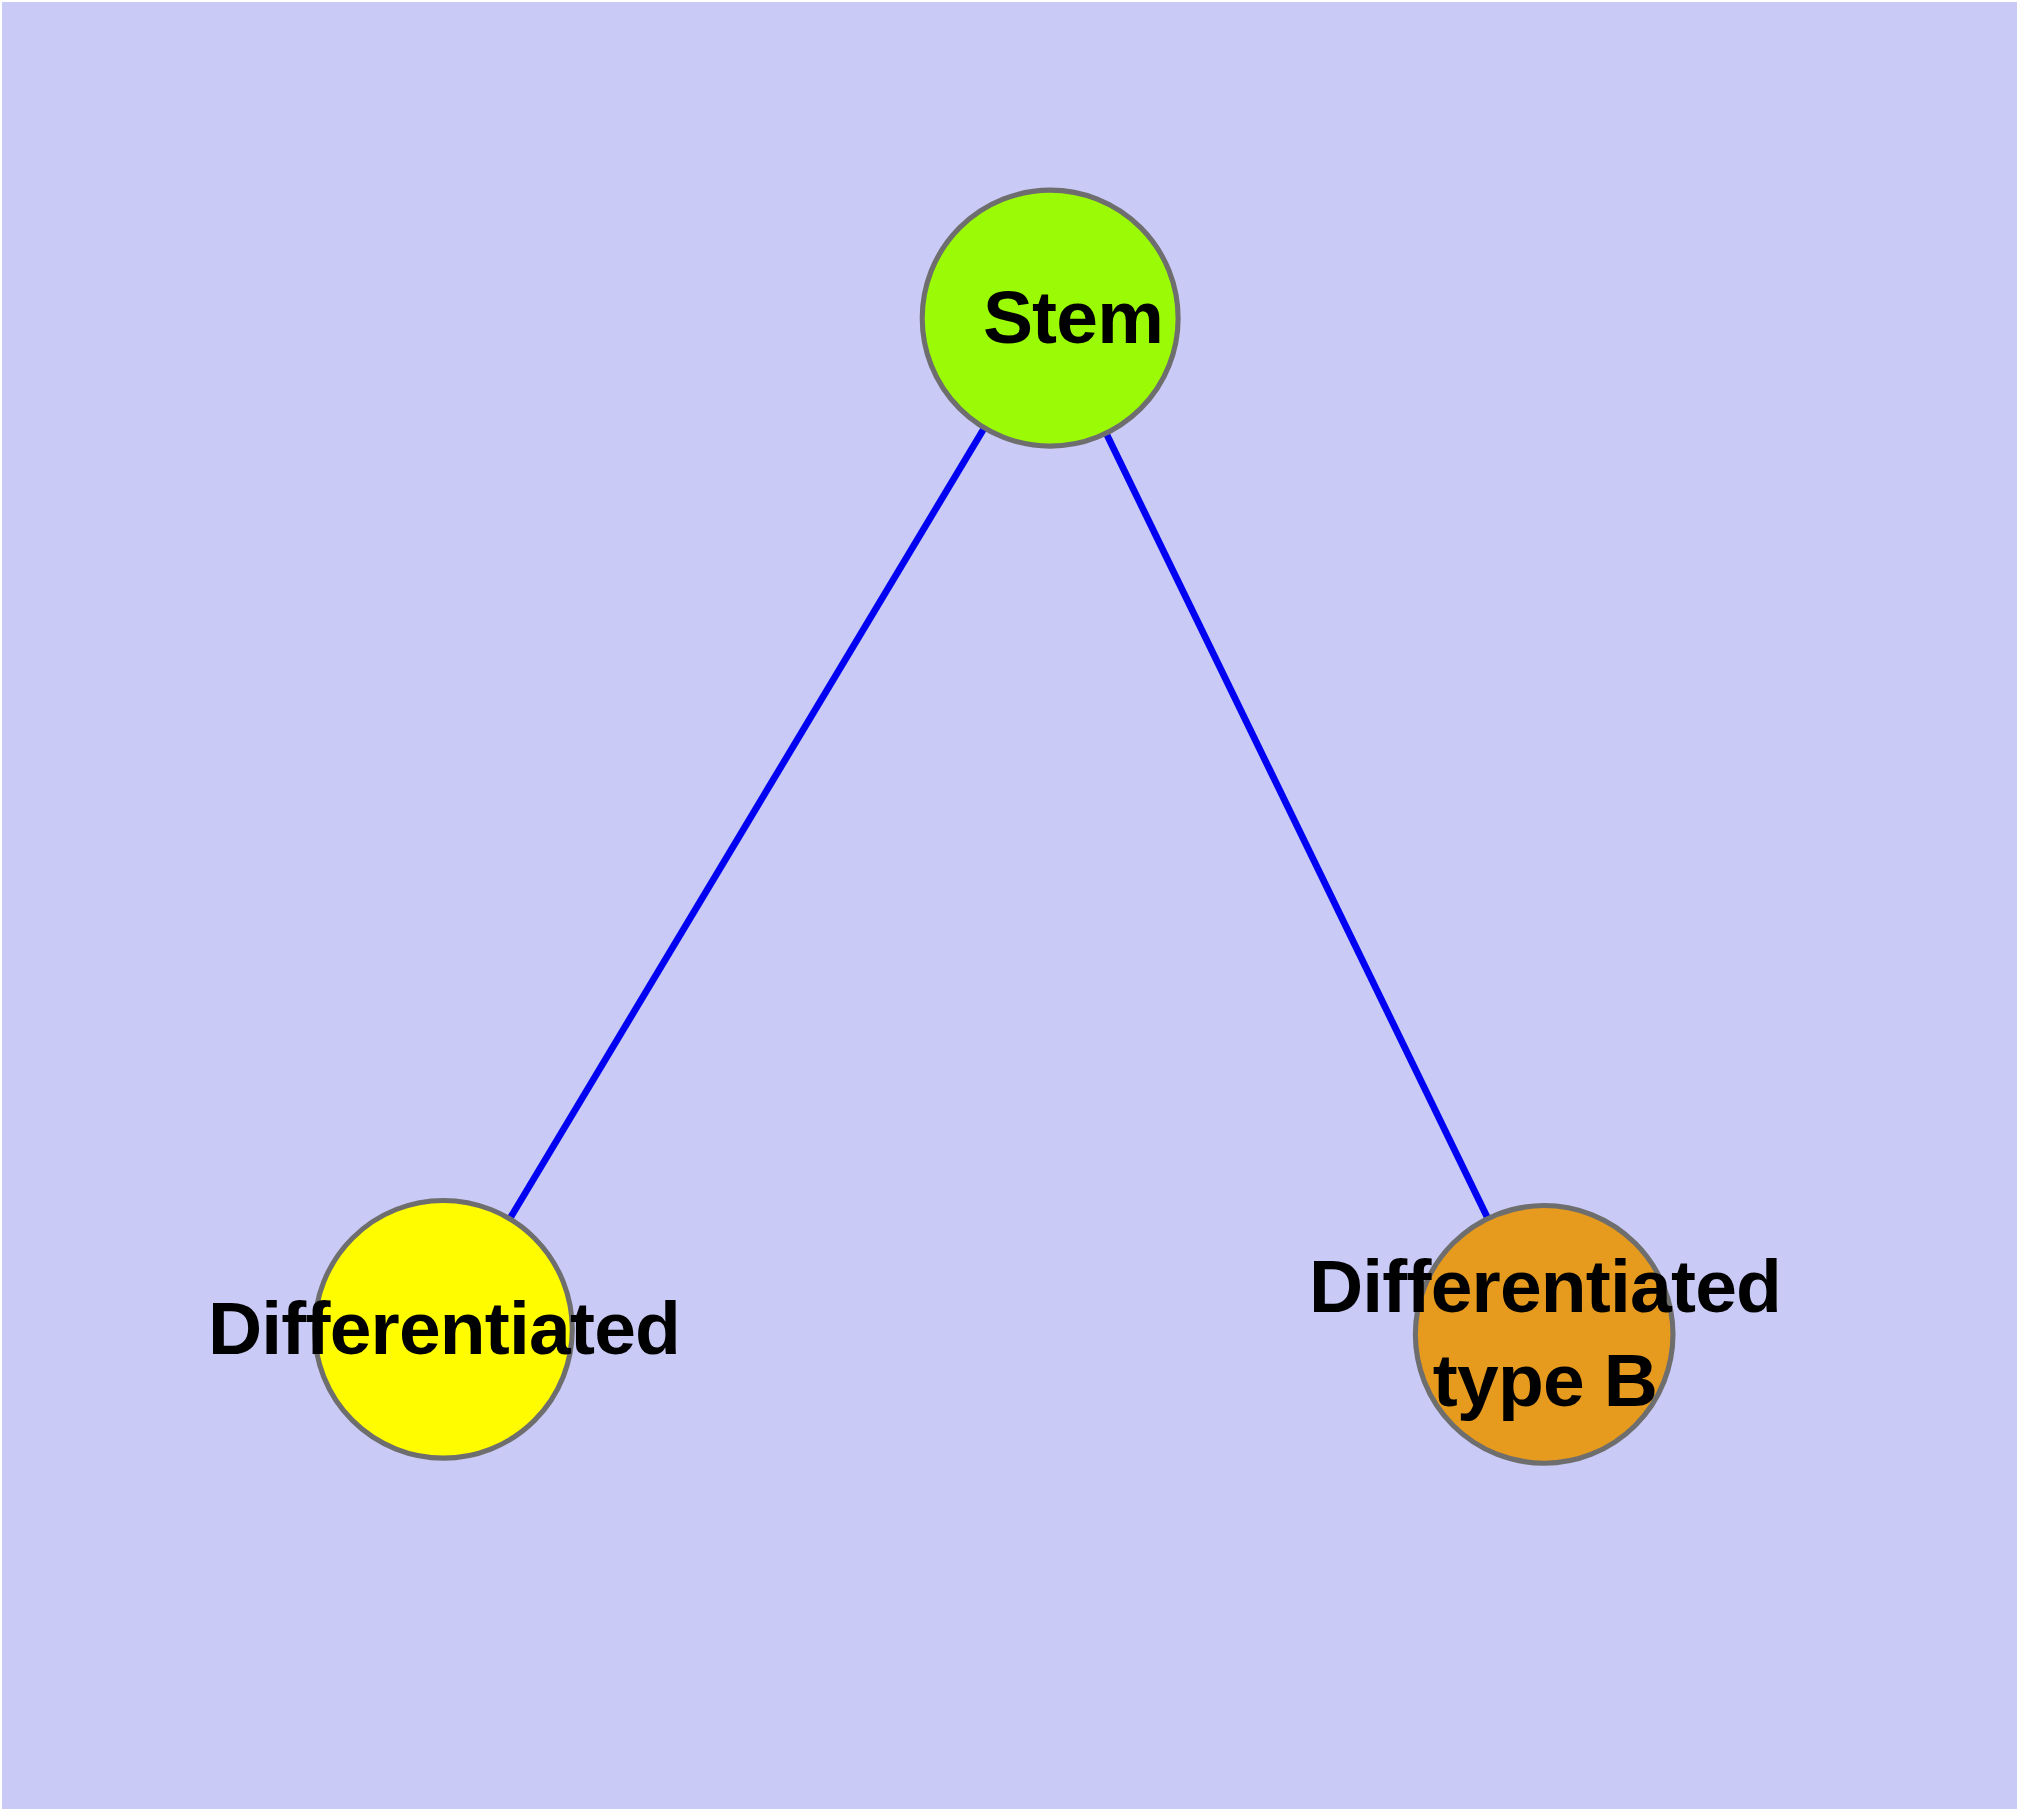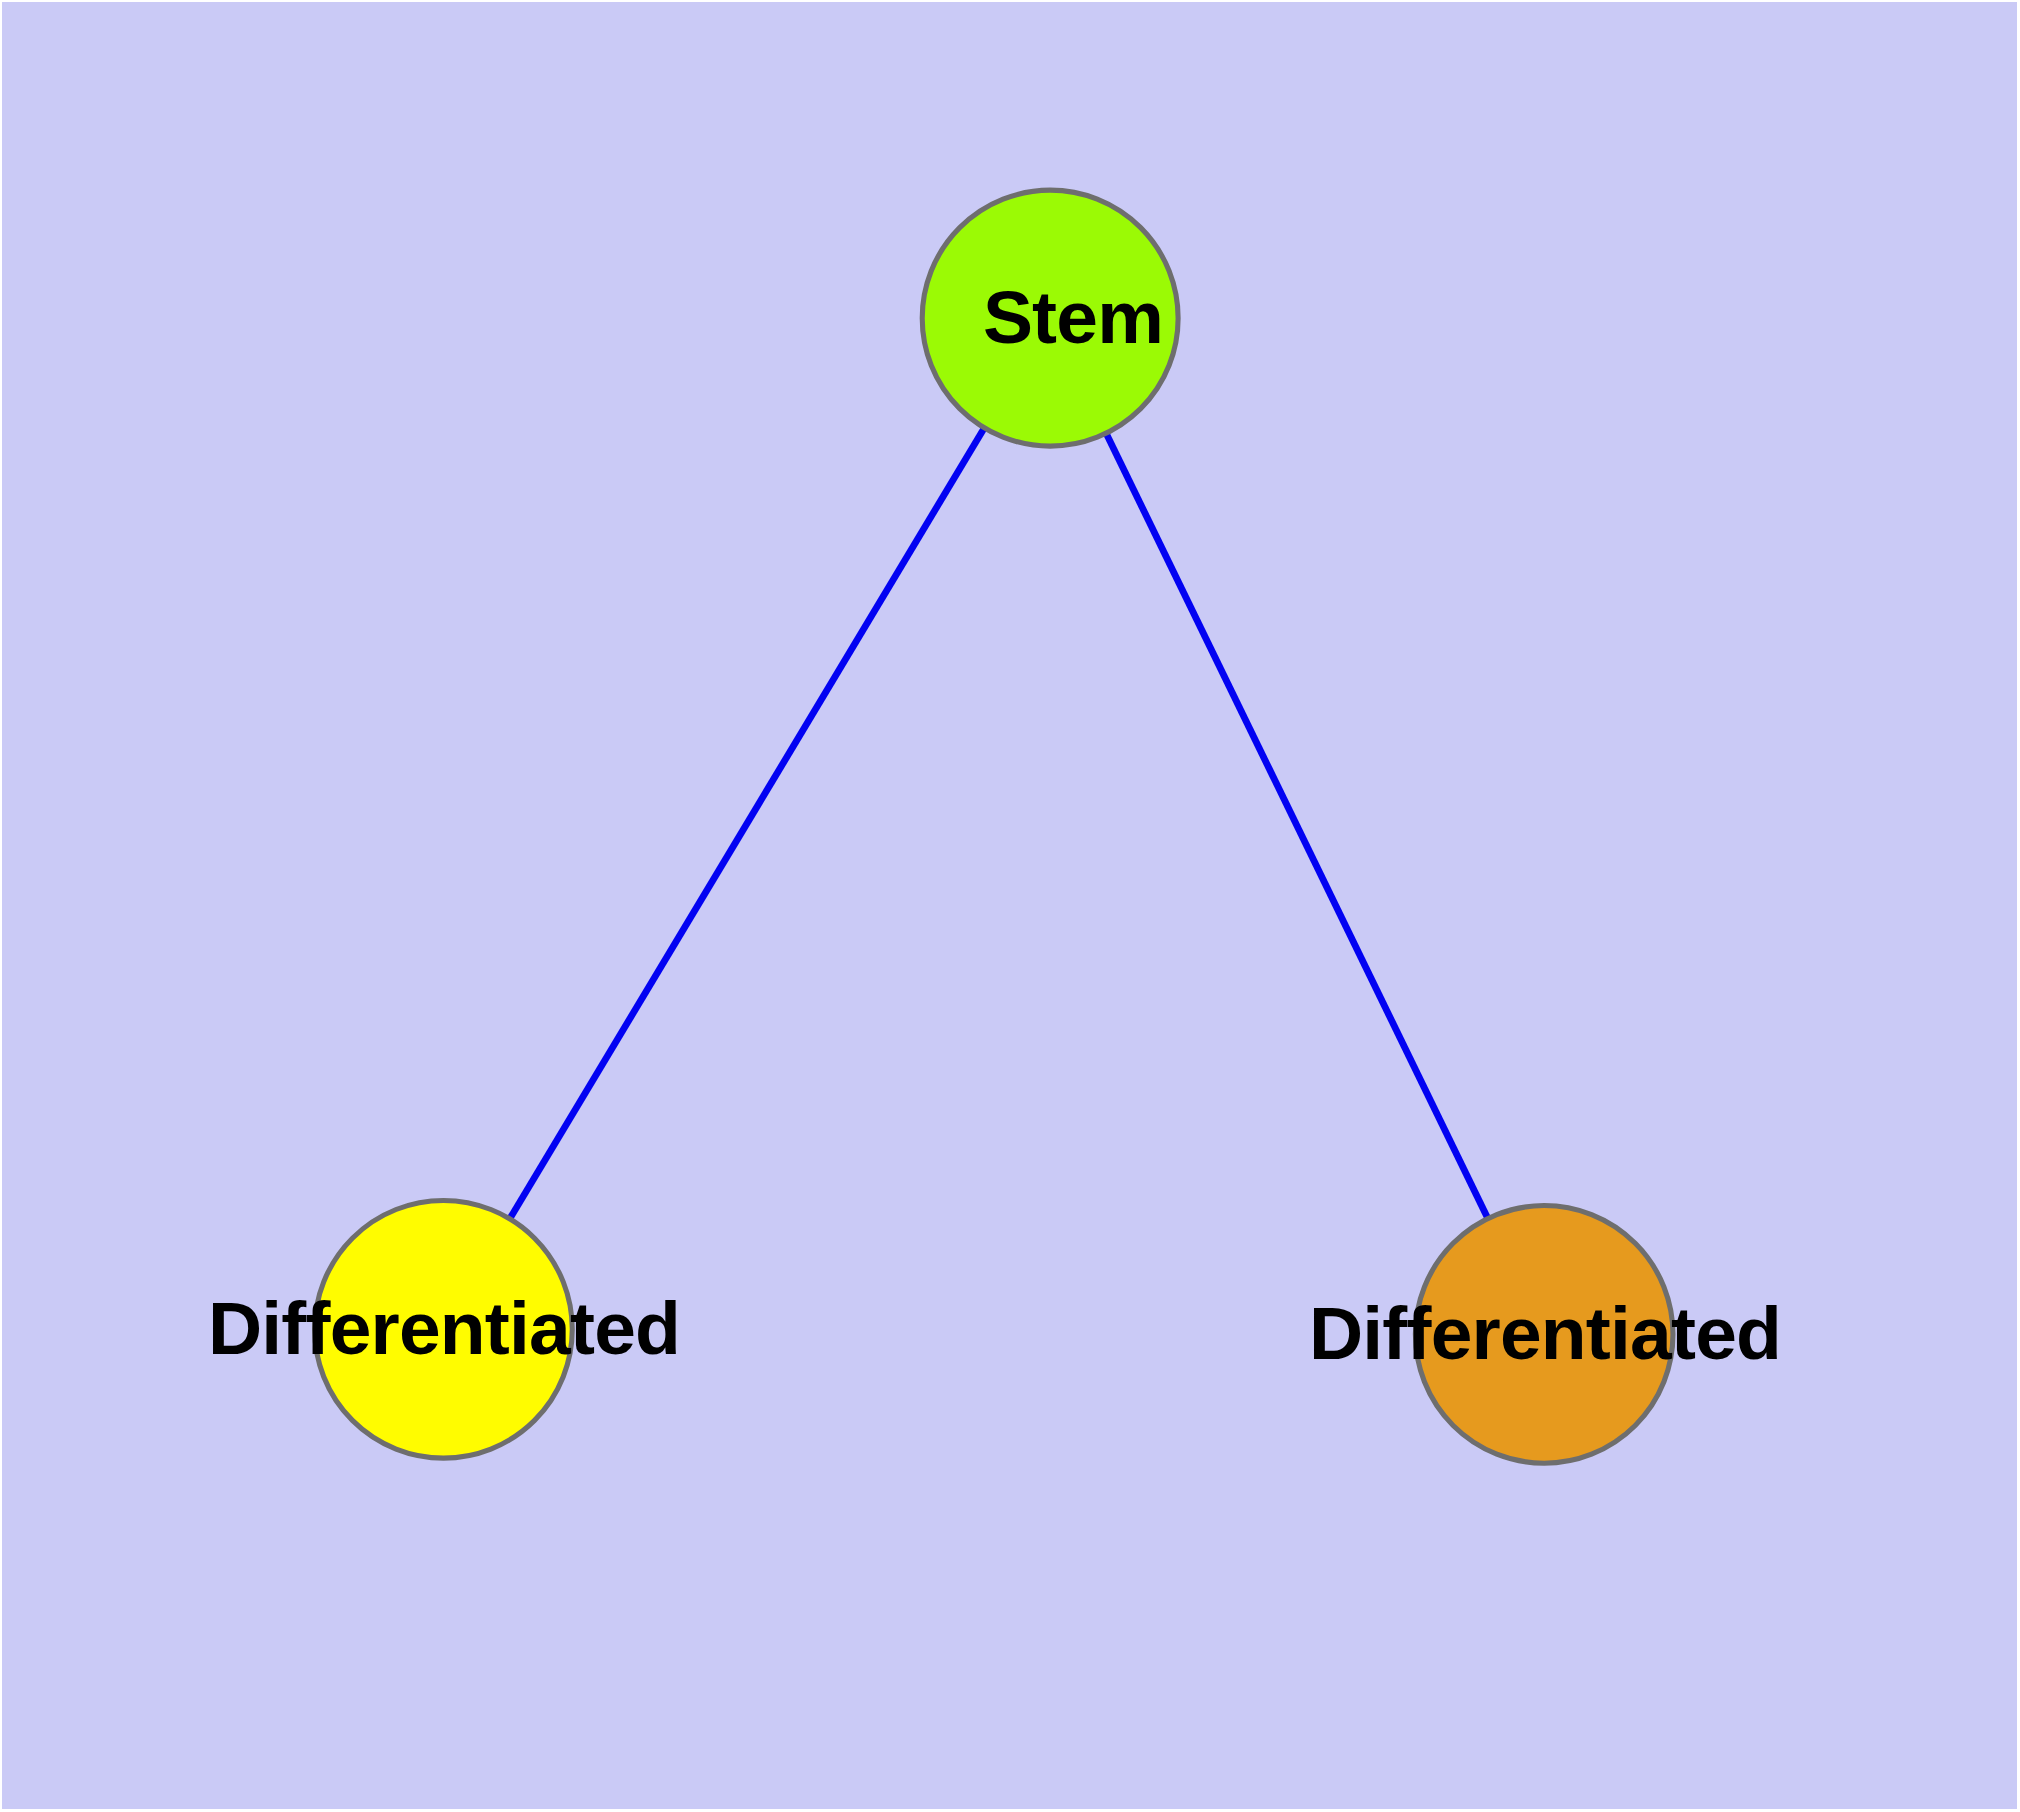--- a/index.html
+++ b/index.html
@@ -54,16 +54,17 @@
   <div class="node-label" style="left: 1048px; top: 316px; color: rgb(0, 0, 0); margin-left: 23px;">
     <span class="label-line">Stem</span>
   </div>
 
   <div class="node-label" style="left: 442px; top: 1327px; color: rgb(0, 0, 0);">
     <span class="label-line">Differentiated</span>
   </div>
 
   <div class="node-label" style="left: 1543px; top: 1332px; color: rgb(0, 0, 0);">
     <span class="label-line">Differentiated</span>
+    <span class="label-line">type B</span>
   </div>
 
 </div>
 
 
 </body></html>

